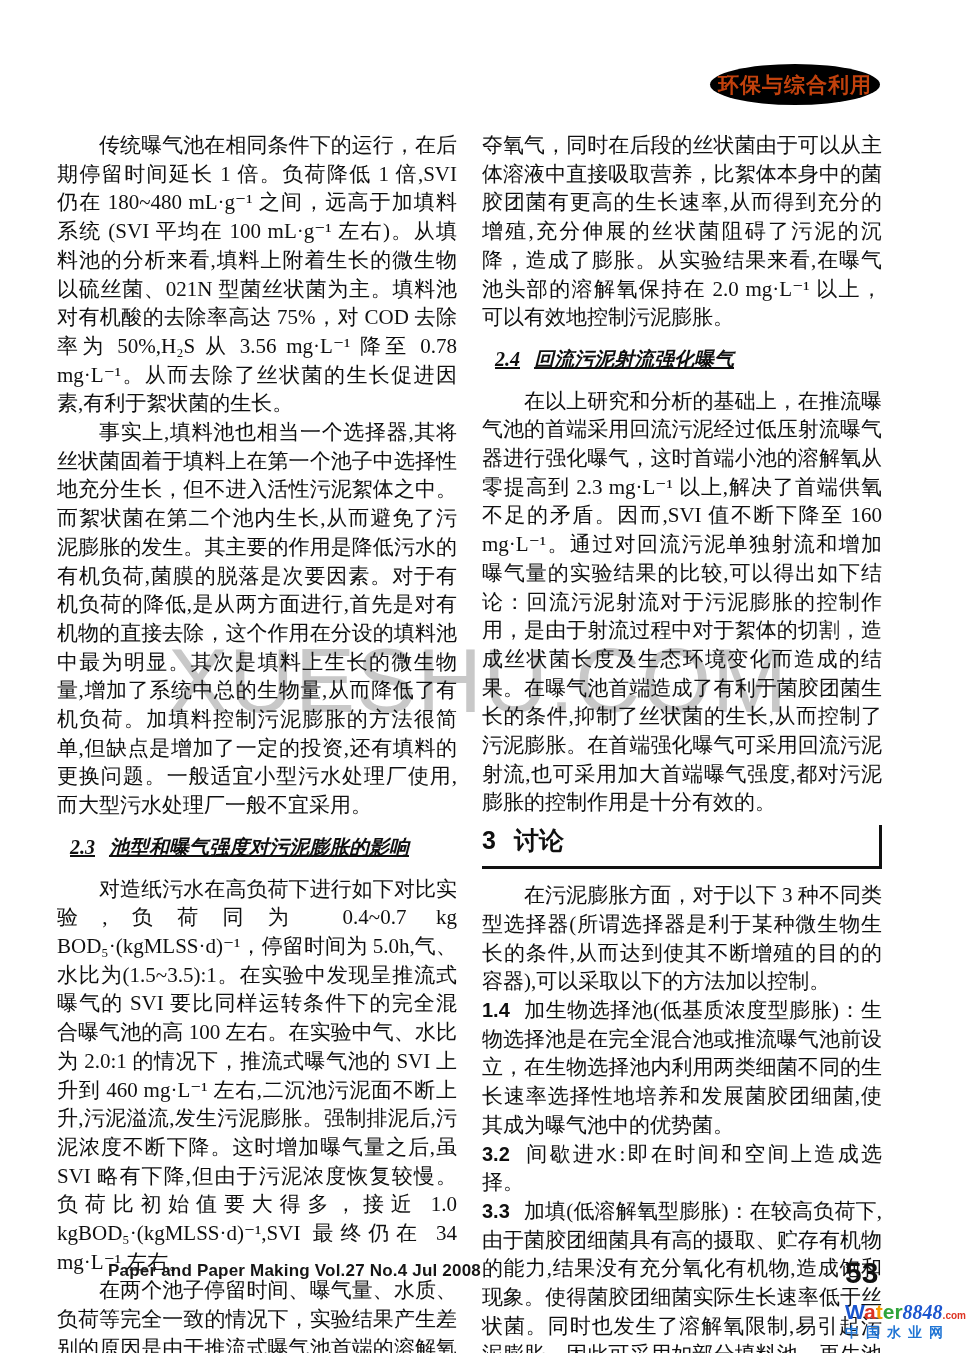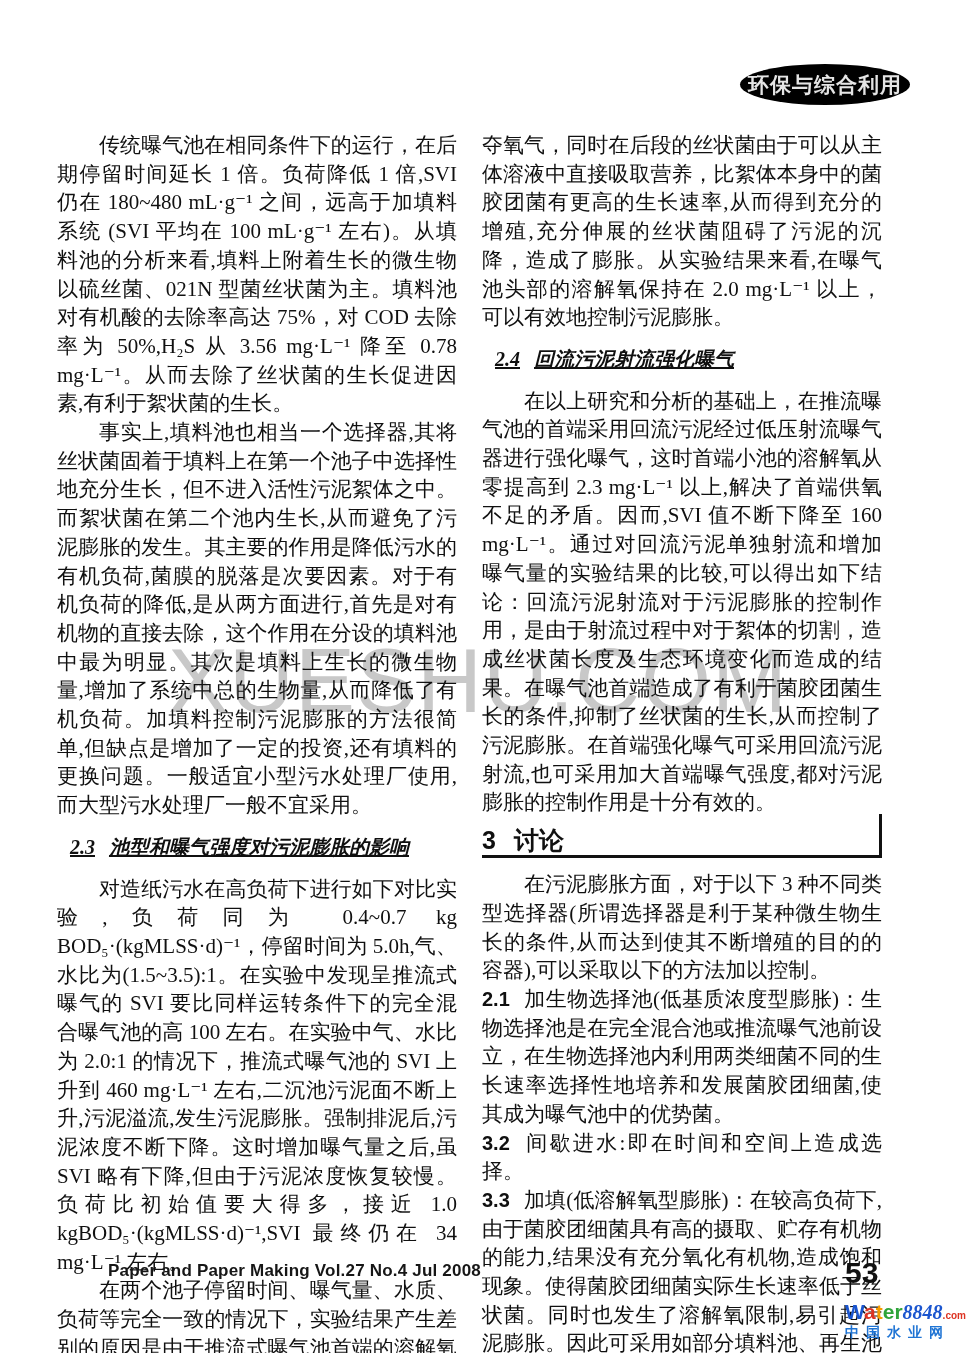--- a/index.html
+++ b/index.html
@@ -14,22 +14,22 @@
     position:absolute;left:168px;top:630px;z-index:1;
     font-family:"Liberation Sans","DejaVu Sans",sans-serif;
     font-size:90px;letter-spacing:1px;color:#c8c8c8;
     white-space:nowrap;user-select:none;
   }
   
   .badge{
     position:absolute;left:710px;top:64px;width:170px;height:41px;z-index:2;
     background:#000;border-radius:50%;
     display:flex;align-items:center;justify-content:center;
-    color:#e5e5e5;font-family:Liberation Sans, sans-serif;
-    font-size:21px;font-weight:bold;letter-spacing:1px;margin-left:30px;
+    color:#c2410c;font-family:Liberation Sans, sans-serif;
+    font-size:21px;font-weight:bold;letter-spacing:1px;
   }
   
   .column{
     position:absolute;top:131px;width:400px;z-index:2;
     font-size:21px;line-height:28.7px;text-align:justify;
   }
   #left-column{left:57px;}
   #right-column{left:482px;}
   .para{margin:0;text-indent:2em;}
   .para.no-indent{text-indent:0;}
@@ -41,21 +41,21 @@
   .subheading .sub-label{margin-right:14px;font-style:italic;}
   .numbered{margin:0;text-indent:0;}
   .numbered .num-label{
     font-weight:bold;font-style:normal;margin-right:14px;
     font-family:"Liberation Sans","DejaVu Sans",sans-serif;font-size:20px;
   }
   .section-head{
     position:relative;margin:8px 0 12px 0;
     font-family:"Liberation Sans","DejaVu Sans",sans-serif;
     font-weight:bold;font-size:25px;line-height:30px;
-    padding-bottom:0;border-bottom:3px solid #111;
+    padding-bottom:11px;border-bottom:3px solid #111;
     text-align:left;
   }
   .section-head .sec-label{margin-right:18px;}
   .section-head::after{
     content:"";position:absolute;right:0;bottom:-3px;
     width:3px;height:44px;background:#111;
   }
   
   .journal-line{
     position:absolute;left:108px;top:1261px;z-index:2;
@@ -102,21 +102,21 @@
     <p class="subheading"><span class="sub-label">2.3</span><span>池型和曝气强度对污泥膨胀的影响</span></p>
     <p class="para">对造纸污水在高负荷下进行如下对比实验,负荷同为 0.4~0.7 kg BOD₅·(kgMLSS·d)⁻¹，停留时间为 5.0h,气、水比为(1.5~3.5):1。在实验中发现呈推流式曝气的 SVI 要比同样运转条件下的完全混合曝气池的高 100 左右。在实验中气、水比为 2.0:1 的情况下，推流式曝气池的 SVI 上升到 460 mg·L⁻¹ 左右,二沉池污泥面不断上升,污泥溢流,发生污泥膨胀。强制排泥后,污泥浓度不断下降。这时增加曝气量之后,虽 SVI 略有下降,但由于污泥浓度恢复较慢。负荷比初始值要大得多，接近 1.0 kgBOD₅·(kgMLSS·d)⁻¹,SVI 最终仍在 34 mg·L⁻¹ 左右。</p>
     <p class="para">在两个池子停留时间、曝气量、水质、负荷等完全一致的情况下，实验结果产生差别的原因是由于推流式曝气池首端的溶解氧浓度，在整个实验期间里一直等于零,这表明在高负荷的曝气池的运转中，推流式曝气池不利于改善污泥沉降性能。因为在造纸污水中存在大量难降解的物质，使得首端负荷过高，加之低溶解氧造成丝状菌从絮体中伸展出来争</p>
   </div>
 <div class="column" id="right-column">
     <p class="para no-indent">夺氧气，同时在后段的丝状菌由于可以从主体溶液中直接吸取营养，比絮体本身中的菌胶团菌有更高的生长速率,从而得到充分的增殖,充分伸展的丝状菌阻碍了污泥的沉降，造成了膨胀。从实验结果来看,在曝气池头部的溶解氧保持在 2.0 mg·L⁻¹ 以上，可以有效地控制污泥膨胀。</p>
     <p class="subheading"><span class="sub-label">2.4</span><span>回流污泥射流强化曝气</span></p>
     <p class="para">在以上研究和分析的基础上，在推流曝气池的首端采用回流污泥经过低压射流曝气器进行强化曝气，这时首端小池的溶解氧从零提高到 2.3 mg·L⁻¹ 以上,解决了首端供氧不足的矛盾。因而,SVI 值不断下降至 160 mg·L⁻¹。通过对回流污泥单独射流和增加曝气量的实验结果的比较,可以得出如下结论：回流污泥射流对于污泥膨胀的控制作用，是由于射流过程中对于絮体的切割，造成丝状菌长度及生态环境变化而造成的结果。在曝气池首端造成了有利于菌胶团菌生长的条件,抑制了丝状菌的生长,从而控制了污泥膨胀。在首端强化曝气可采用回流污泥射流,也可采用加大首端曝气强度,都对污泥膨胀的控制作用是十分有效的。</p>
     <div class="section-head"><span class="sec-label">3</span><span>讨论</span></div>
     <p class="para">在污泥膨胀方面，对于以下 3 种不同类型选择器(所谓选择器是利于某种微生物生长的条件,从而达到使其不断增殖的目的的容器),可以采取以下的方法加以控制。</p>
-    <p class="numbered"><span class="num-label">2.1</span>加生物选择池(低基质浓度型膨胀)：生物选择池是在完全混合池或推流曝气池前设立，在生物选择池内利用两类细菌不同的生长速率选择性地培养和发展菌胶团细菌,使其成为曝气池中的优势菌。</p>
+    <p class="numbered"><span class="num-label">1.4</span>加生物选择池(低基质浓度型膨胀)：生物选择池是在完全混合池或推流曝气池前设立，在生物选择池内利用两类细菌不同的生长速率选择性地培养和发展菌胶团细菌,使其成为曝气池中的优势菌。</p>
     <p class="numbered"><span class="num-label">3.2</span>间歇进水:即在时间和空间上造成选择。</p>
     <p class="numbered"><span class="num-label">3.3</span>加填(低溶解氧型膨胀)：在较高负荷下,由于菌胶团细菌具有高的摄取、贮存有机物的能力,结果没有充分氧化有机物,造成饱和现象。使得菌胶团细菌实际生长速率低于丝状菌。同时也发生了溶解氧限制,易引起污泥膨胀。因此可采用如部分填料池、再生池和强化曝气池等方法,恢复菌胶团细菌的降解能力、提高供氧能力和降低负荷来控制污泥膨胀。</p>
   </div>
 
 <div class="journal-line">Paper and Paper Making  Vol.27 No.4 Jul 2008</div>
 <div class="page-number">53</div>
 <div class="copyright">维普资讯 All rights reserved</div>
 
 <div class="site-logo">
   <div>

